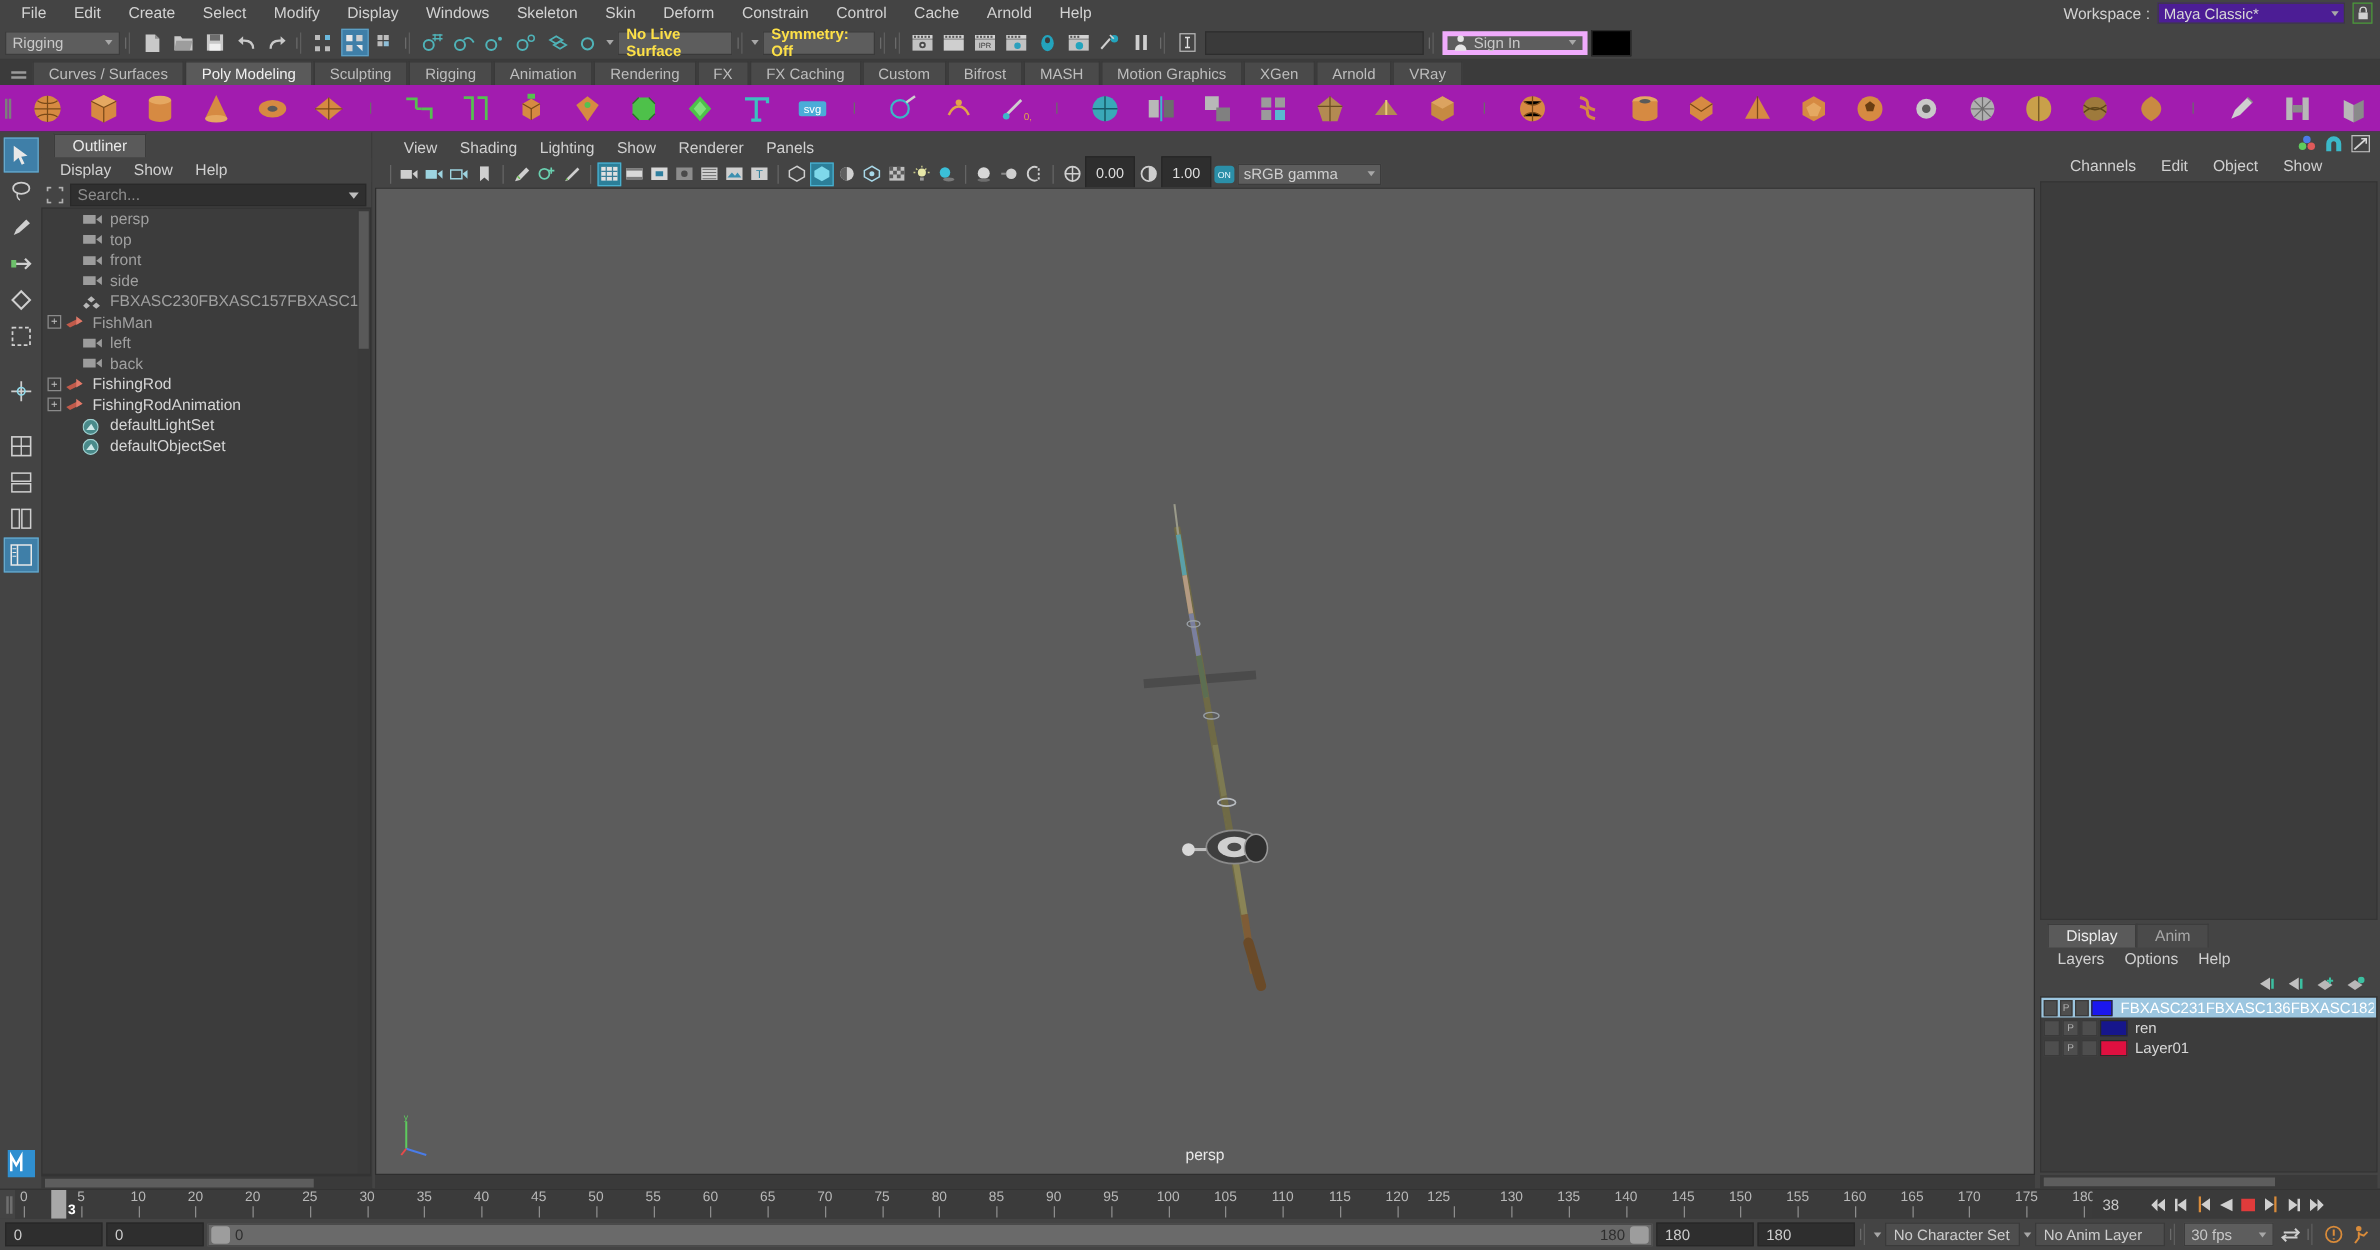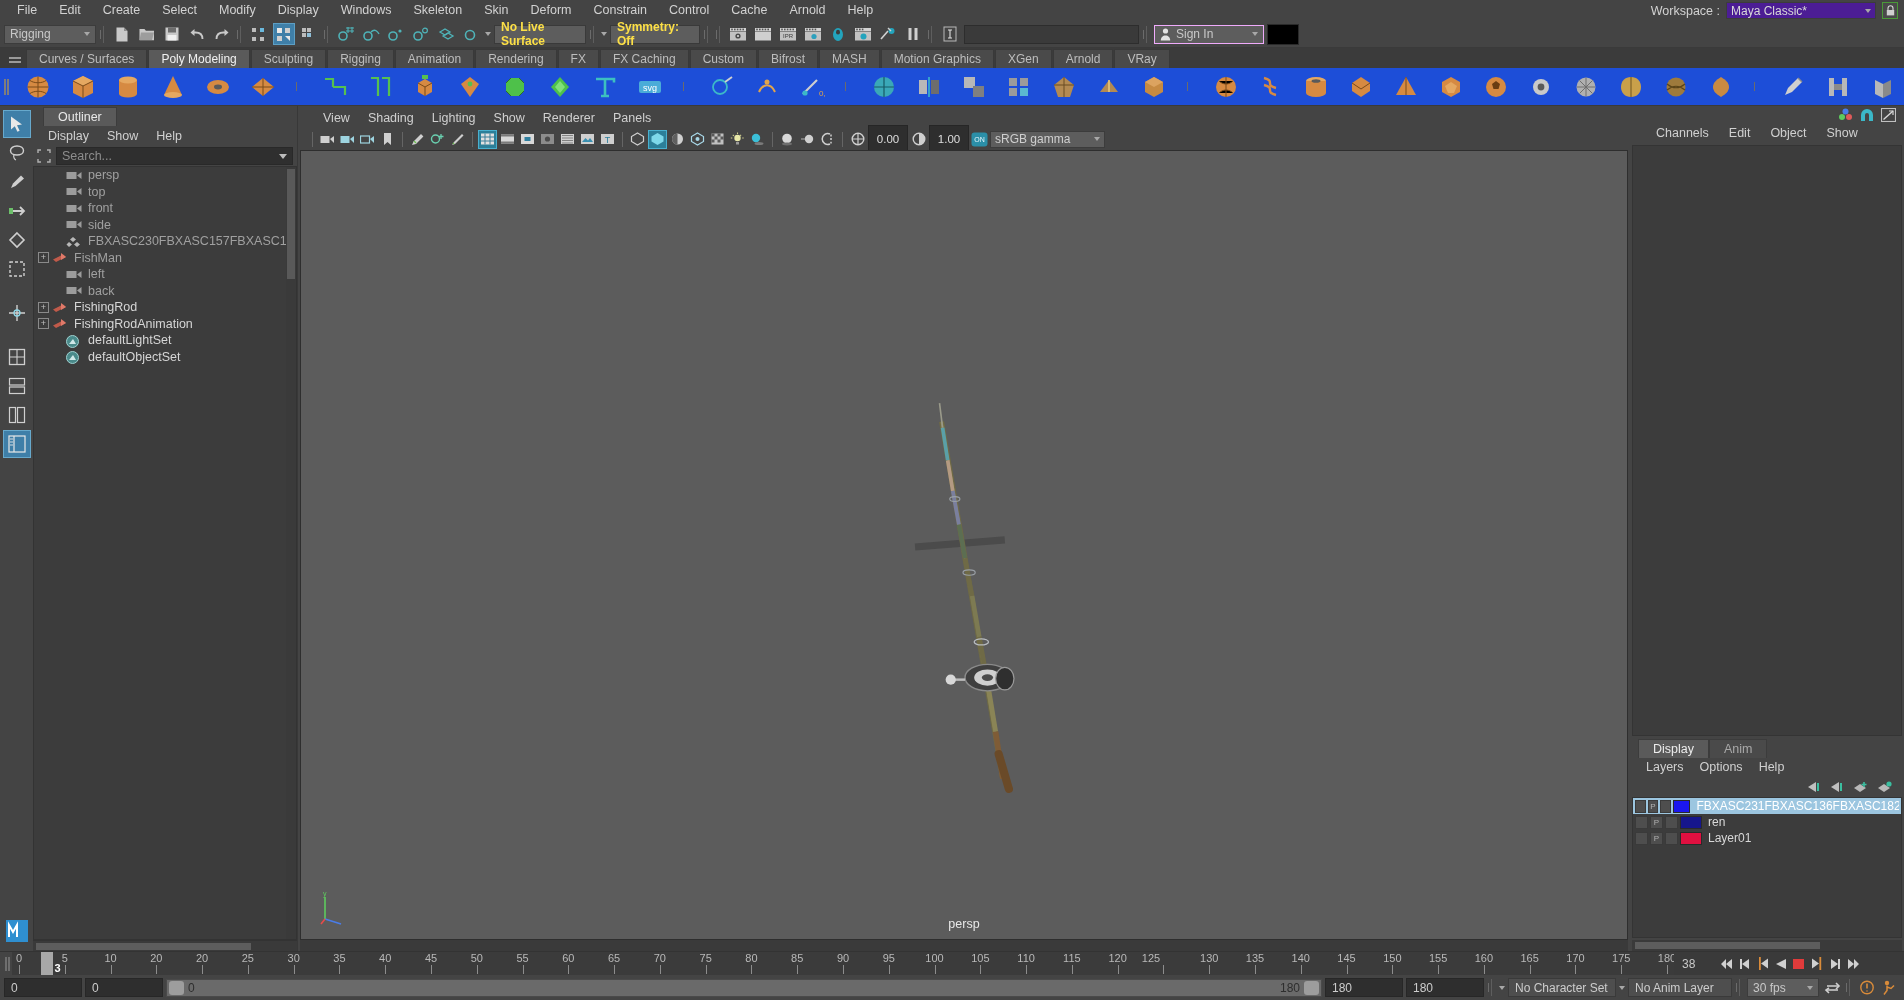--- a/index.html
+++ b/index.html
@@ -25,34 +25,34 @@
   .statusbar{ height:27px; background:#444; display:flex; align-items:center; padding:0 4px; gap:3px; flex:none; border-bottom:1px solid #3a3a3a;}
   .menuset{ width:92px; height:19px; background:#5d5d5d; border:1px solid #3c3c3c; display:flex; align-items:center; padding:0 5px; font-size:12px;}
   .menuset .arw{ margin-left:auto; }
   .sep{ width:1px; height:17px; background:#5e5e5e; margin:0 4px; position:relative;}
   .sep::after{ content:""; position:absolute; left:-3px; top:4px; width:4px; height:9px; border-left:1px solid #6b6b6b;}
   .tbtn{ width:22px; height:22px; display:flex; align-items:center; justify-content:center; border:1px solid transparent;}
   .tbtn.on{ background:#3f7fa8; border-color:#5d9fc4;}
   .fieldbox{ height:19px; background:#5d5d5d; border:1px solid #3a3a3a; display:flex; align-items:center; padding:0 6px; font-size:12px; color:#fde047;font-weight:bold;}
   .caret{ width:0;height:0;border-left:4px solid transparent;border-right:4px solid transparent;border-top:5px solid #bdbdbd;}
   .caretsm{ width:0;height:0;border-left:3.5px solid transparent;border-right:3.5px solid transparent;border-top:4.5px solid #a8a8a8;}
-  .signin{ height:19px; background:#5d5d5d; border:1px solid #f0abfc; display:flex; align-items:center; gap:5px; padding:0 5px; font-size:12px;}
+  .signin{ height:19px; background:#5d5d5d; border:4px solid #f0abfc; display:flex; align-items:center; gap:5px; padding:0 5px; font-size:12px;}
   .blackbox{ width:32px; height:21px; background:#000; border:1px solid #2a2a2a;}
   .searchfield{ width:175px; height:19px; background:#3a3a3a; border:1px solid #2d2d2d;}
 
   
   .shelftabs{ height:20px; background:#3b3b3b; display:flex; align-items:flex-end; flex:none; padding-left:4px;}
   .hamb{ width:22px;height:20px; display:flex;align-items:center;justify-content:center;}
   .hamb span{ display:block; width:12px;height:2px;background:#9a9a9a; box-shadow:0 4px 0 #9a9a9a;}
   .stab{ height:19px; padding:0 12px; display:flex; align-items:center; font-size:12px; color:#bdbdbd;
         background:#4a4a4a; border:1px solid #393939; border-bottom:none; margin-right:1px;}
   .stab.active{ background:#5a5a5a; color:#f0f0f0; }
 
   
-  .shelfrow{ height:38px; background:#1d4ed8; display:flex; align-items:center; gap:19px; padding-left:4px; flex:none; border-bottom:1px solid #3a3a3a;}
+  .shelfrow{ height:38px; background:#a21caf; display:flex; align-items:center; gap:19px; padding-left:4px; flex:none; border-bottom:1px solid #3a3a3a;}
   .shelfgrip{ width:14px;height:30px; display:flex;align-items:center;justify-content:center;}
   .shelfgrip span{ width:2px;height:16px; background:#7d7d7d; box-shadow:3px 0 0 #7d7d7d;}
   .sicon{ width:31px;height:31px; display:flex; align-items:center; justify-content:center; position:relative;}
 
   
   .main{ flex:1; display:flex; min-height:0; background:#444;}
   .leftrail{ width:33px; background:#444; display:flex; flex-direction:column; align-items:center; padding-top:4px; gap:1px; flex:none;}
   .trail{ width:28px;height:28px; display:flex;align-items:center;justify-content:center; border:1px solid transparent;}
   .trail.sel{ background:#3f7fa8; border-color:#67a9cc;}
   .railgap{ height:14px; }

